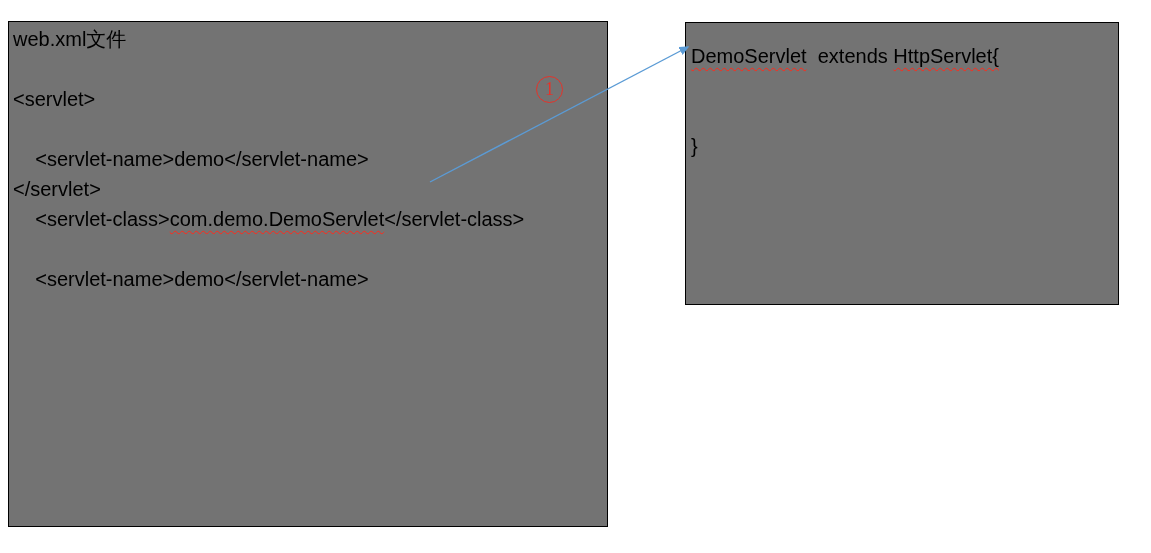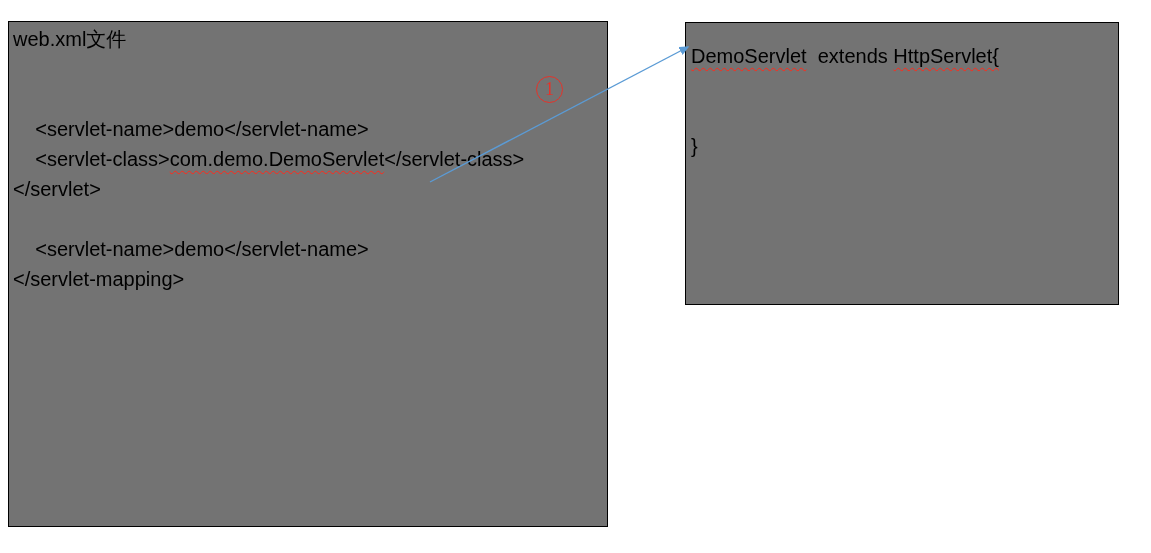--- a/index.html
+++ b/index.html
@@ -77,27 +77,27 @@
   }
 </style>
 </head>
 <body>
 
 <div class="stage">
 
   <div class="box webxml-box">
     <div class="line">web.xml文件</div>
     <div class="line"></div>
+    <div class="line">&lt;servlet&gt;</div>
     <div class="line"></div>
     <div class="line">    &lt;servlet-name&gt;demo&lt;/servlet-name&gt;</div>
+    <div class="line">&lt;/servlet&gt;</div>
     <div class="line"><span>    &lt;servlet-class&gt;</span><span class="squiggle">com.demo.DemoServlet</span><span>&lt;/servlet-class&gt;</span></div>
-    <div class="line">&lt;/servlet&gt;</div>
     <div class="line"></div>
     <div class="line">    &lt;servlet-name&gt;demo&lt;/servlet-name&gt;</div>
-    <div class="line">&lt;/servlet-mapping&gt;</div>
   </div>
 
   <div class="box class-box">
     <div class="line"><span class="squiggle">DemoServlet</span><span>  extends </span><span class="squiggle">HttpServlet{</span></div>
     <div class="line"></div>
     <div class="line"></div>
     <div class="line">}</div>
   </div>
 
   <svg class="arrow-overlay">

